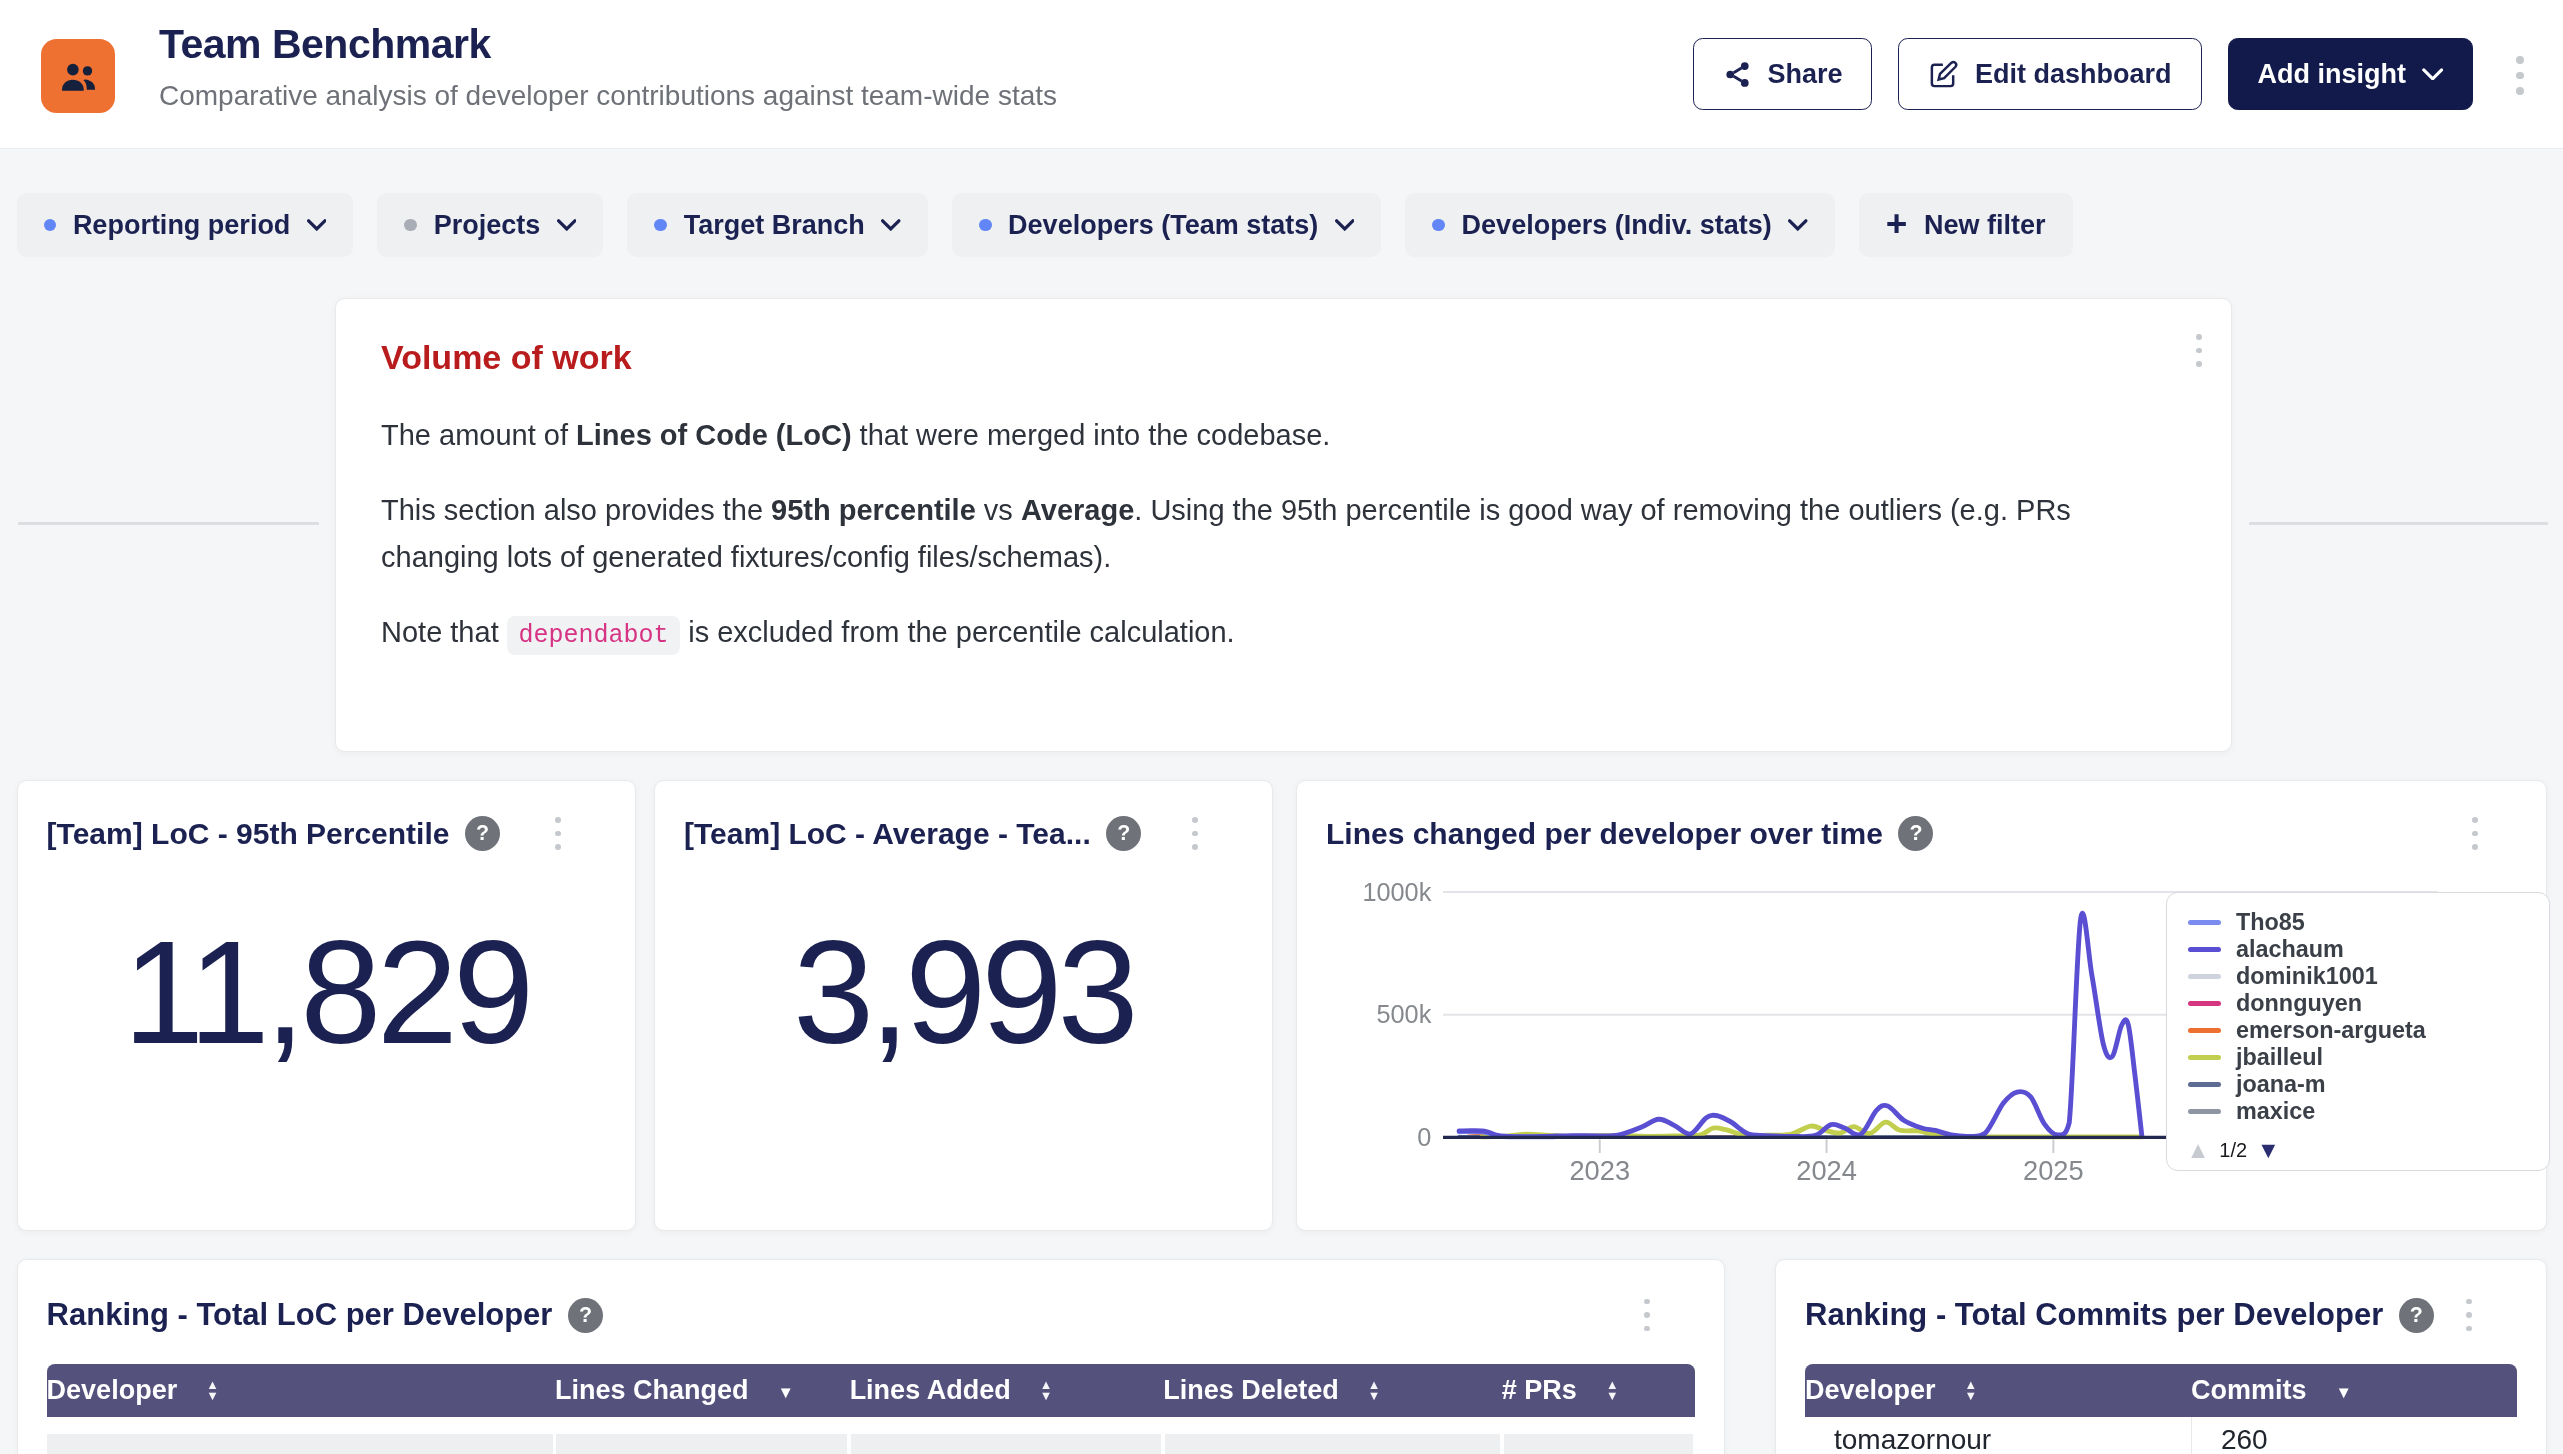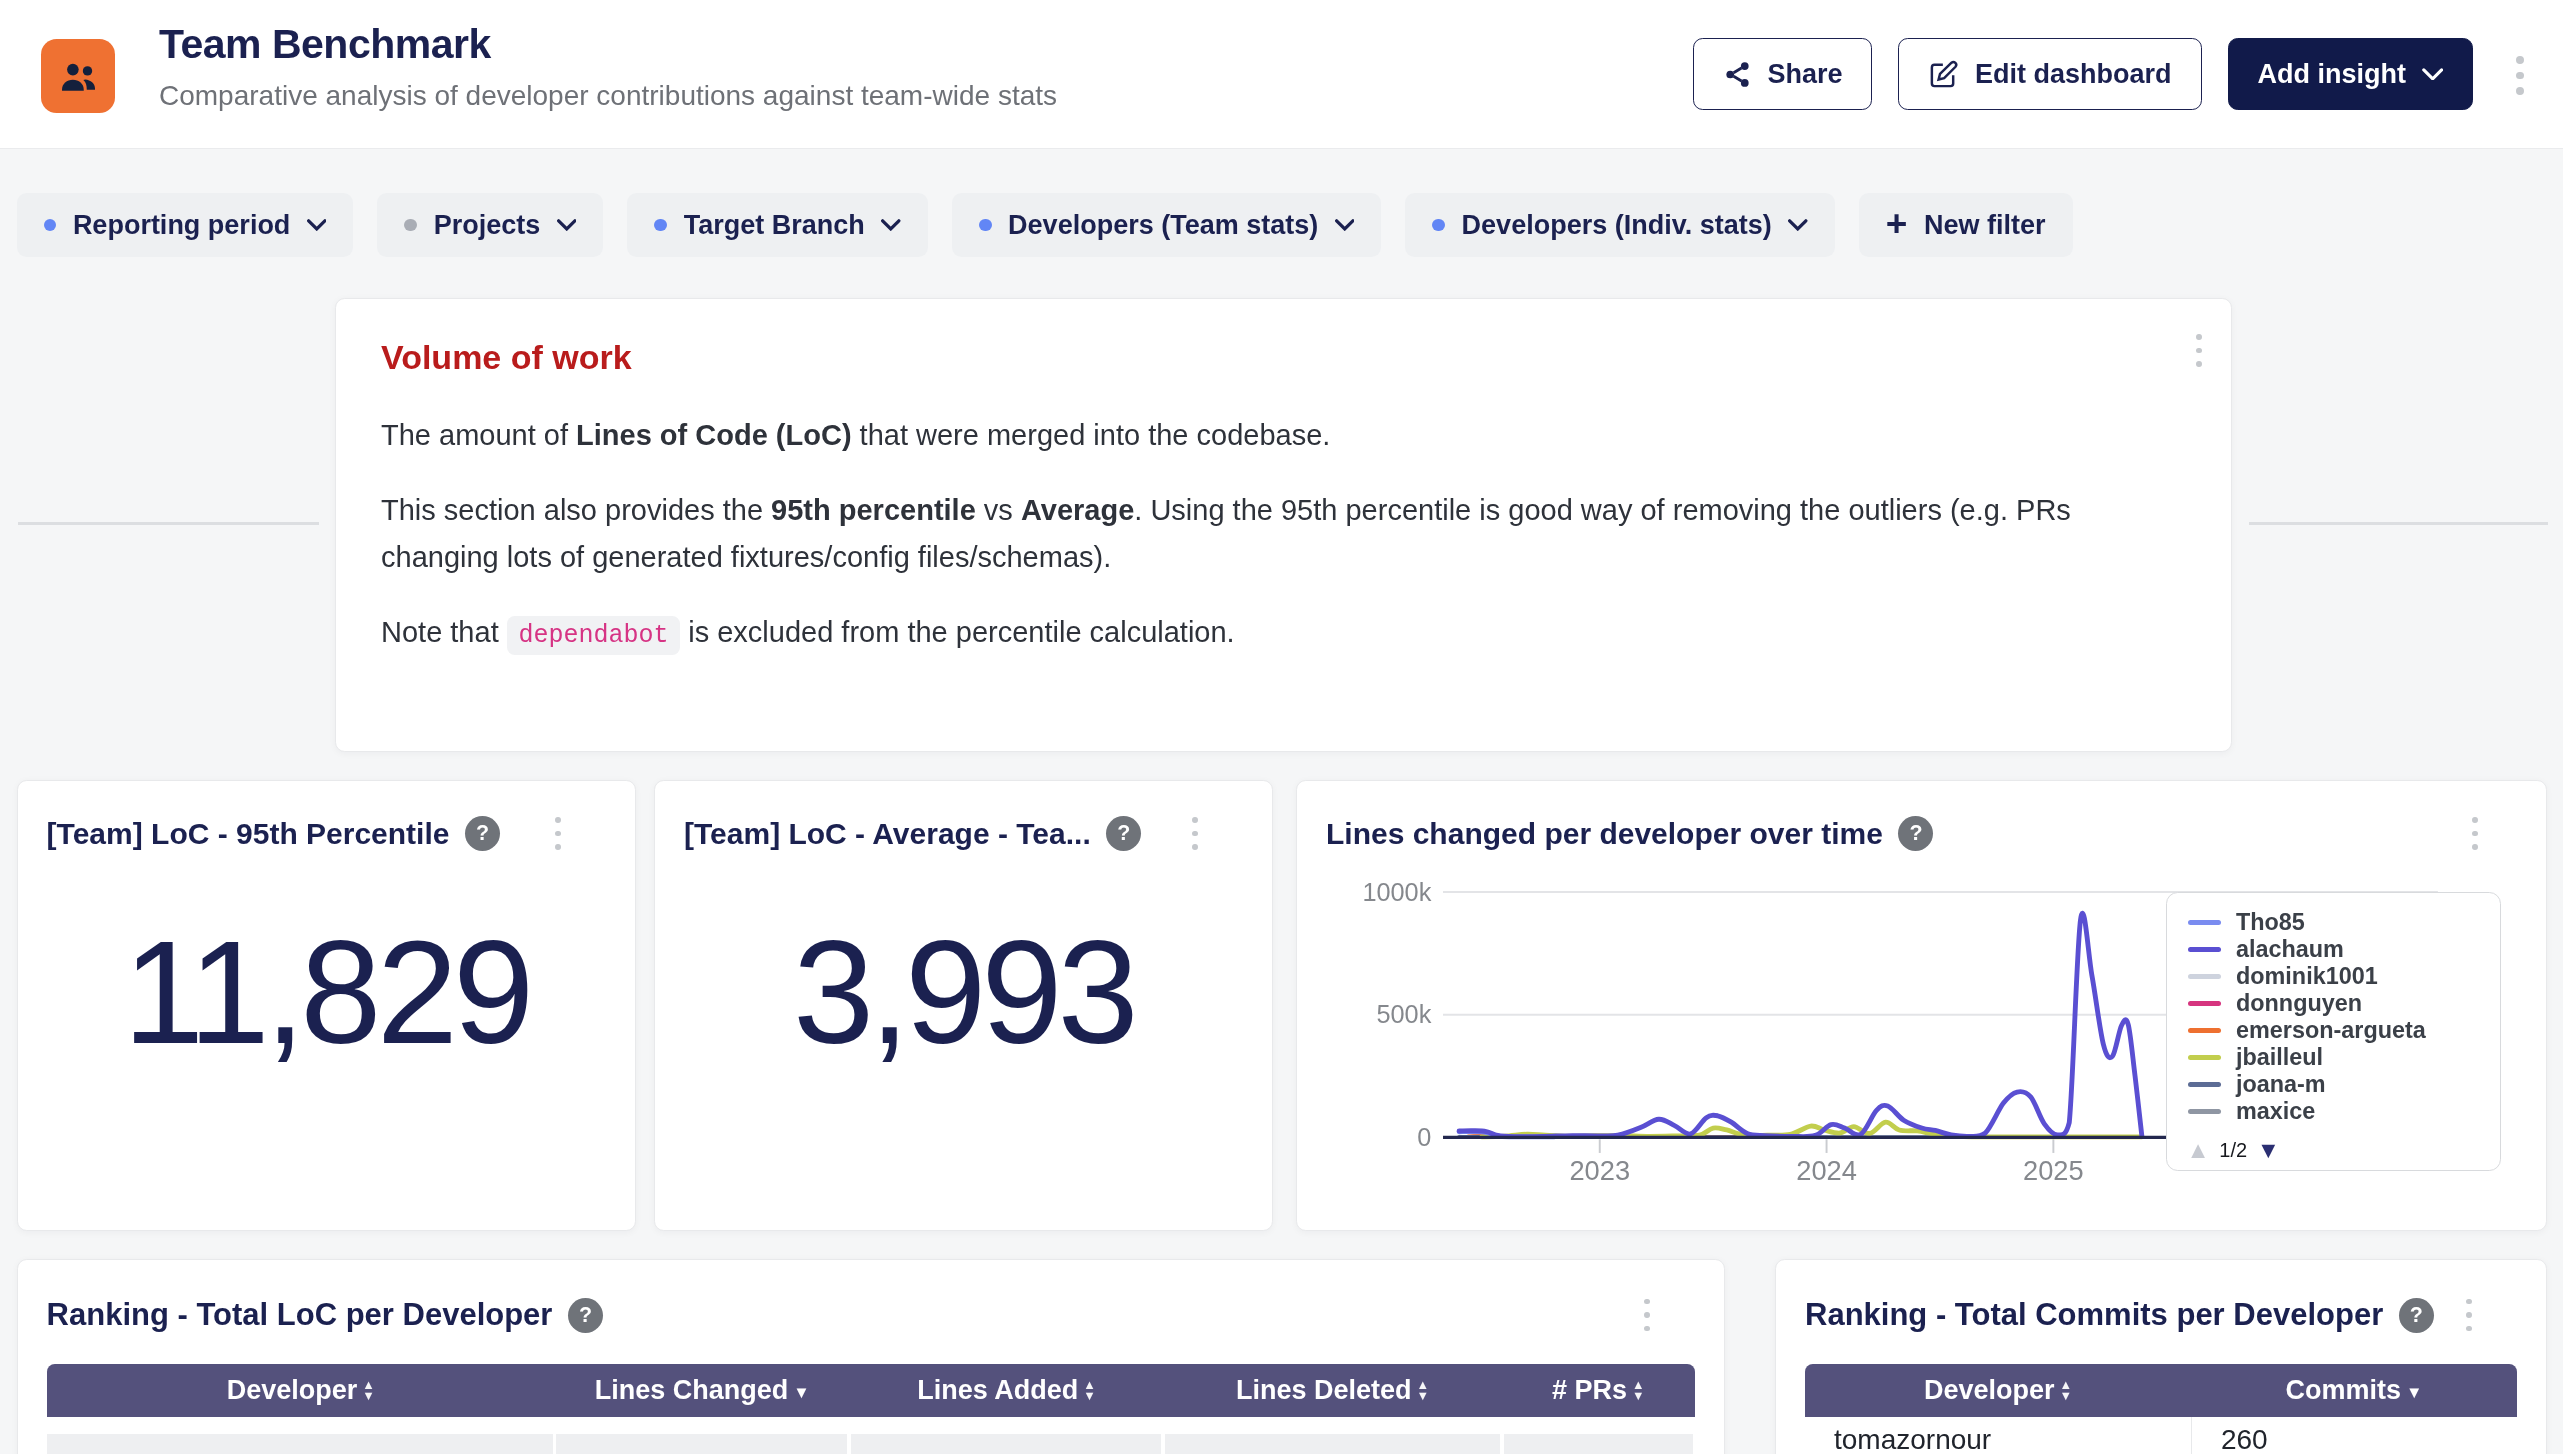--- a/index.html
+++ b/index.html
@@ -49,40 +49,40 @@
   .card-title{font-size:30px;font-weight:700;color:#1b2150;white-space:nowrap;overflow:hidden;}
   .help{width:35px;height:35px;border-radius:50%;background:#6f7379;color:#fff;font-size:21.4px;font-weight:700;
         display:flex;align-items:center;justify-content:center;flex:0 0 auto;cursor:pointer;}
   #stat-card-0{left:16.6px;top:780px;width:619px;height:451px;}
   #stat-card-1{left:654px;top:780px;width:619px;height:451px;}
   .big-number{font-size:146px;font-weight:400;letter-spacing:-4.9px;color:#1b2150;text-align:center;margin-top:58px;}
 
   
   #chart-card{left:1296px;top:780px;width:1251px;height:451px;}
   #chart-svg{position:absolute;left:0;top:0;}
-  .legend-box{position:absolute;left:869px;top:111px;width:335px;height:279px;background:#fff;
+  .legend-box{position:absolute;left:869px;top:111px;width:384px;height:279px;background:#fff;
               border:1.9px solid #d8dadd;border-radius:11.7px;box-sizing:border-box;padding:15.6px 9.7px 0 21.4px;}
   .legend-list{height:210px;overflow:hidden;}
   .legend-row{height:27px;display:flex;align-items:center;gap:14.6px;cursor:pointer;}
   .swatch{width:33px;height:4.9px;border-radius:2.9px;flex:0 0 auto;}
   .legend-label{font-size:23.4px;font-weight:600;color:#3b4048;white-space:nowrap;}
   .legend-pag{position:absolute;left:19.5px;bottom:7.8px;display:flex;align-items:center;gap:9.7px;}
   .pag-arrow{font-size:23.4px;line-height:1;cursor:pointer;}
   .pag-up{color:#c7cad1;}
   .pag-down{color:#2b2f72;}
   .pag-text{font-size:20px;color:#17191e;}
 
   
   #rank-left{left:16.6px;top:1259px;width:1708px;height:292px;}
   #rank-right{left:1775px;top:1259px;width:772px;height:292px;}
   .rank-title-row{display:flex;align-items:center;gap:15.6px;padding:37px 74px 0 29px;}
   .rank-title{font-size:31px;font-weight:700;color:#1b2150;white-space:nowrap;}
   .table{margin:31px 29px 0 29px;}
   .thead{display:flex;background:#54517c;border-radius:7.8px 7.8px 0 0;height:53px;align-items:center;color:#fff;}
-  .th{display:flex;align-items:center;justify-content:center;gap:5px;font-size:27px;font-weight:600;box-sizing:border-box;cursor:pointer;}
+  .th{display:flex;align-items:center;gap:29px;font-size:27px;font-weight:600;box-sizing:border-box;cursor:pointer;}
   .sort-both{display:inline-flex;flex-direction:column;font-size:12.7px;line-height:0.85;opacity:0.95;}
   .sort-desc{font-size:16.6px;margin-top:4.9px;}
   .gap-row{height:16.6px;background:#fff;}
   .stripe-row{display:flex;gap:3.9px;}
   .stripe-cell{height:39px;background:#eeeff1;box-sizing:border-box;}
   .data-row{display:flex;font-size:28px;color:#20242c;}
   .data-cell{padding:6.8px 0 23.4px 29px;box-sizing:border-box;}
   .data-cell + .data-cell{border-left:1.9px solid #e8e9eb;}
 </style>
 </head>

